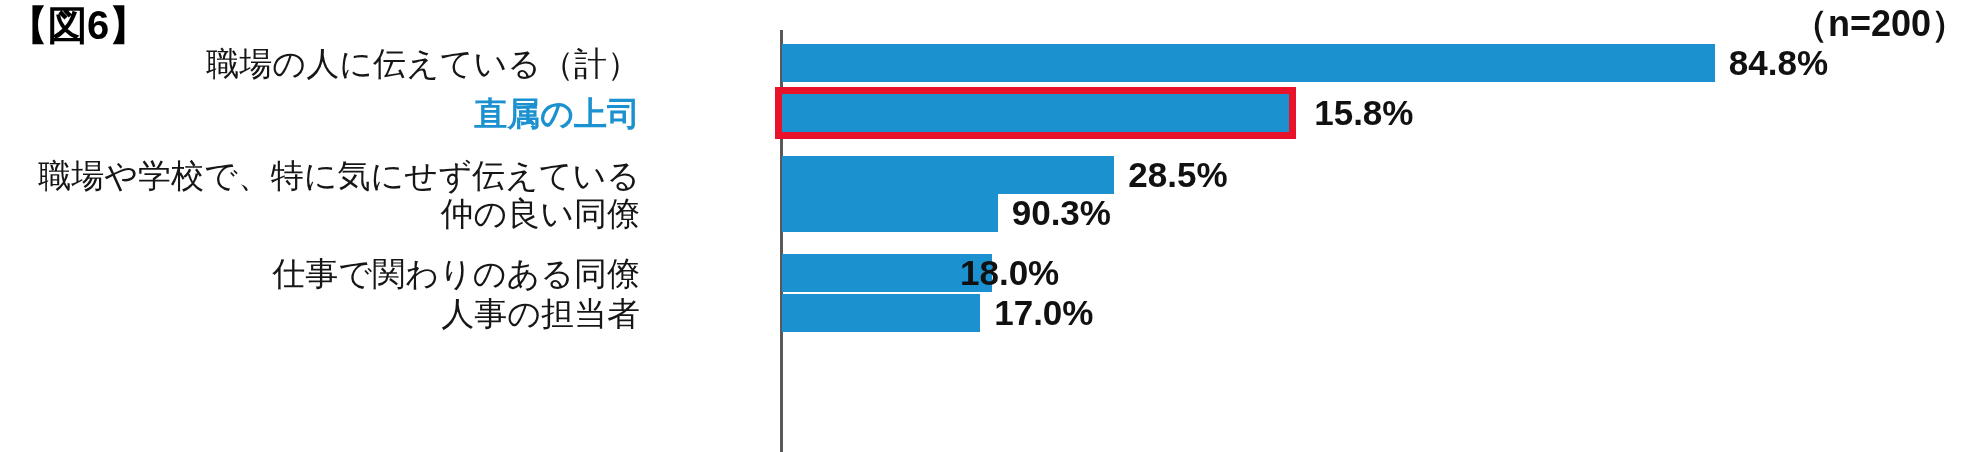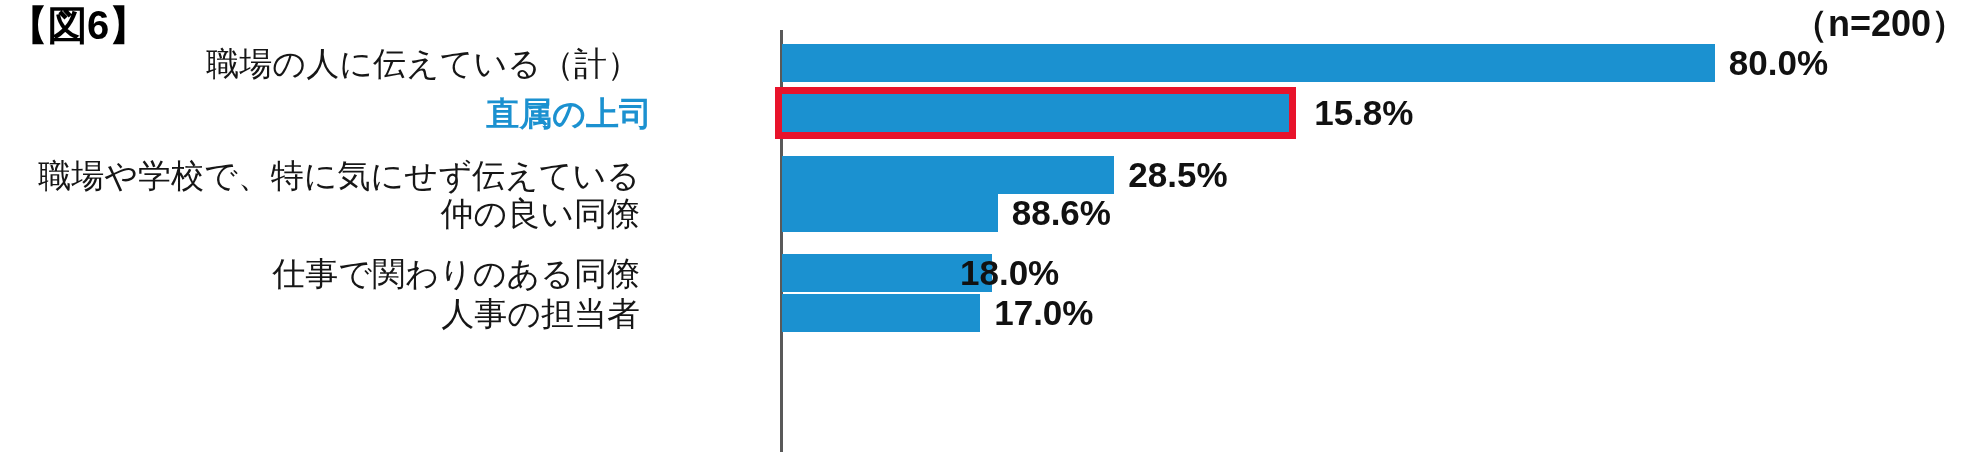--- a/index.html
+++ b/index.html
@@ -118,42 +118,42 @@
   <div class="sample-size">（n=200）</div>
 
   <div class="plot" id="plot-area">
     <div class="axis-line"></div>
 
   <div class="row" style="top: 8px;">
         <div class="row-label">職場の人に伝えている（計）</div>
         <div class="bar-wrap" style="width: 932.8px;">
           <div class="bar" style="width: 100%;"></div>
         </div>
-        <div class="value-label" style="left: 1728.8px;">80.0%</div>
+        <div class="value-label" style="left: 1728.8px;">84.8%</div>
       </div>
-      <div class="row highlight" style="top: 58px; padding-left: 12px;">
+      <div class="row highlight" style="top: 58px;">
         <div class="row-label">直属の上司</div>
         <div class="bar-wrap" style="width: 507.21px;">
           <div class="bar" style="width: 100%;"></div>
         </div>
         <div class="value-label" style="left: 1314.21px;">15.8%</div>
       </div>
       <div class="row" style="top: 120px;">
         <div class="row-label">職場や学校で、特に気にせず伝えている</div>
         <div class="bar-wrap" style="width: 332.31px;">
           <div class="bar" style="width: 100%;"></div>
         </div>
         <div class="value-label" style="left: 1128.31px;">28.5%</div>
       </div>
       <div class="row" style="top: 158px;">
         <div class="row-label">仲の良い同僚</div>
         <div class="bar-wrap" style="width: 215.71px;">
           <div class="bar" style="width: 100%;"></div>
         </div>
-        <div class="value-label" style="left: 1011.71px;">88.6%</div>
+        <div class="value-label" style="left: 1011.71px;">90.3%</div>
       </div>
       <div class="row" style="top: 208px; margin-top: 10px;">
         <div class="row-label">仕事で関わりのある同僚</div>
         <div class="bar-wrap" style="width: 209.88px;">
           <div class="bar" style="width: 100%;"></div>
         </div>
         <div class="value-label" style="left: 960px;">18.0%</div>
       </div>
       <div class="row" style="top: 258px;">
         <div class="row-label">人事の担当者</div>

